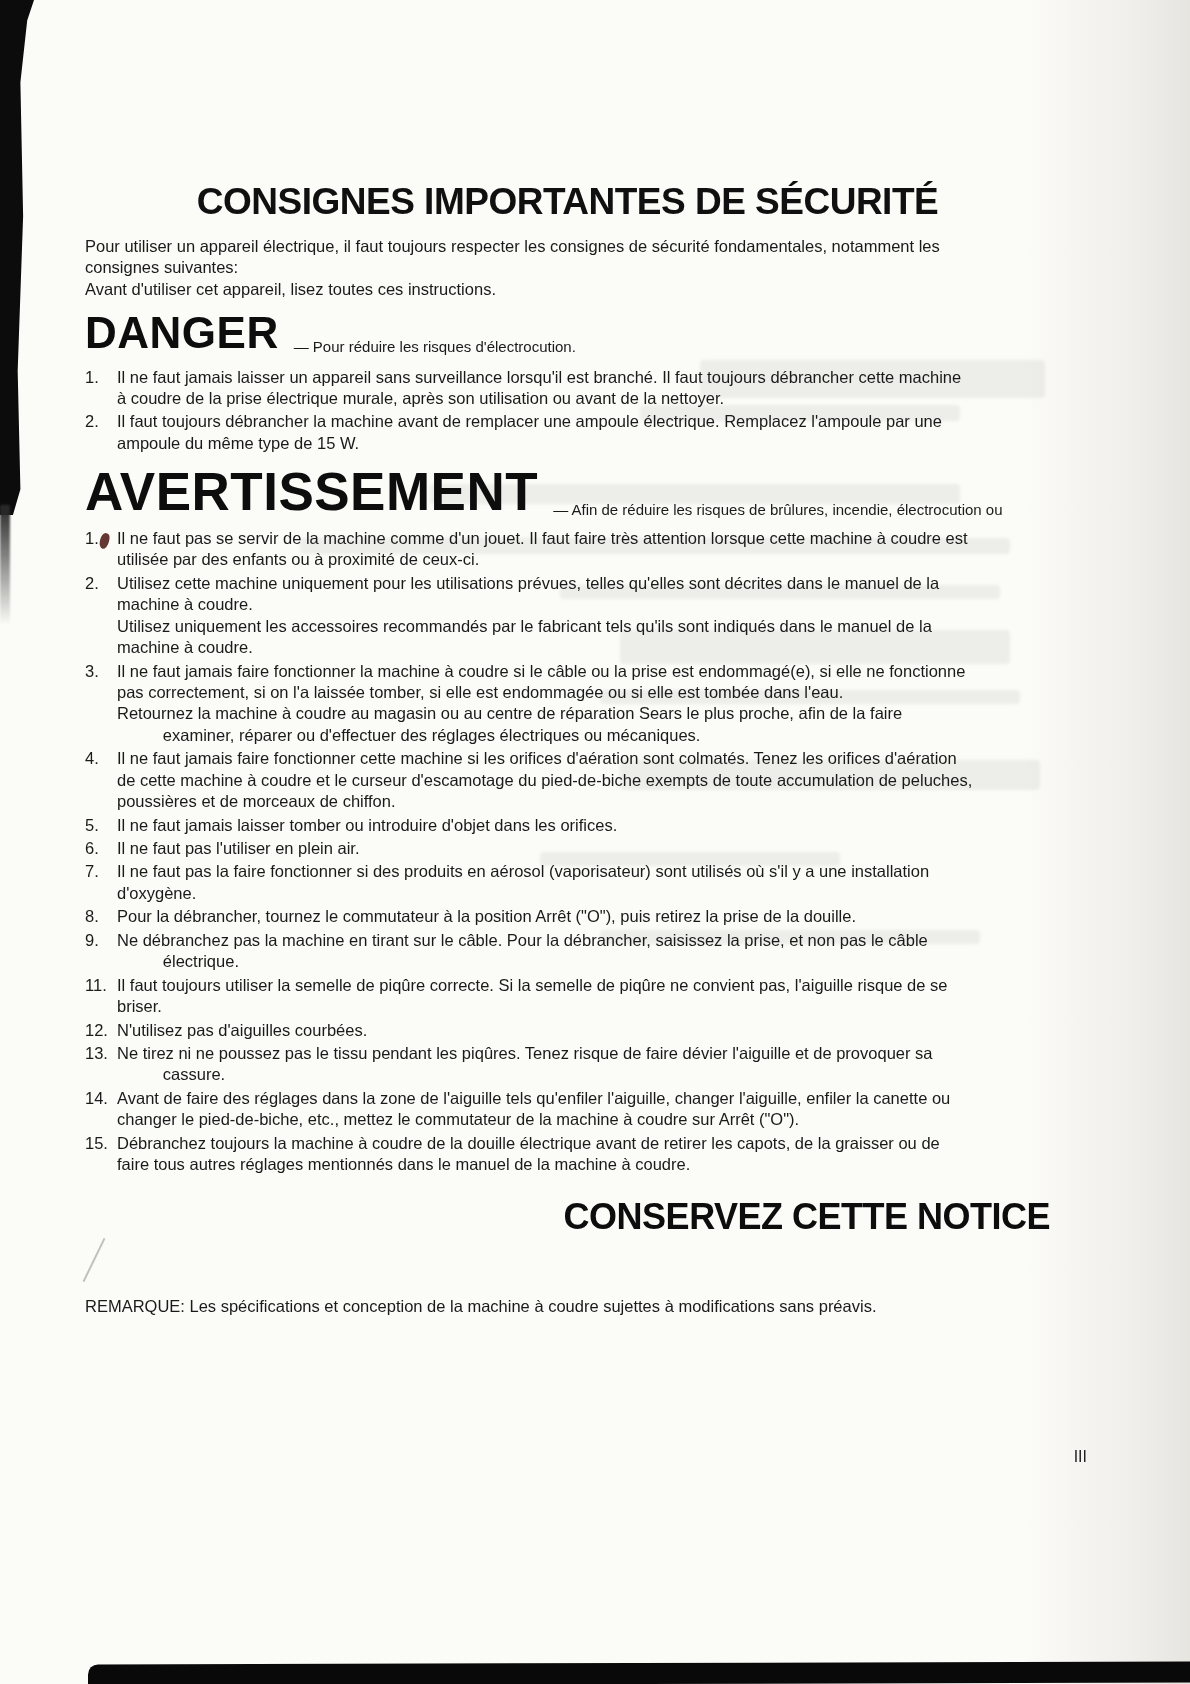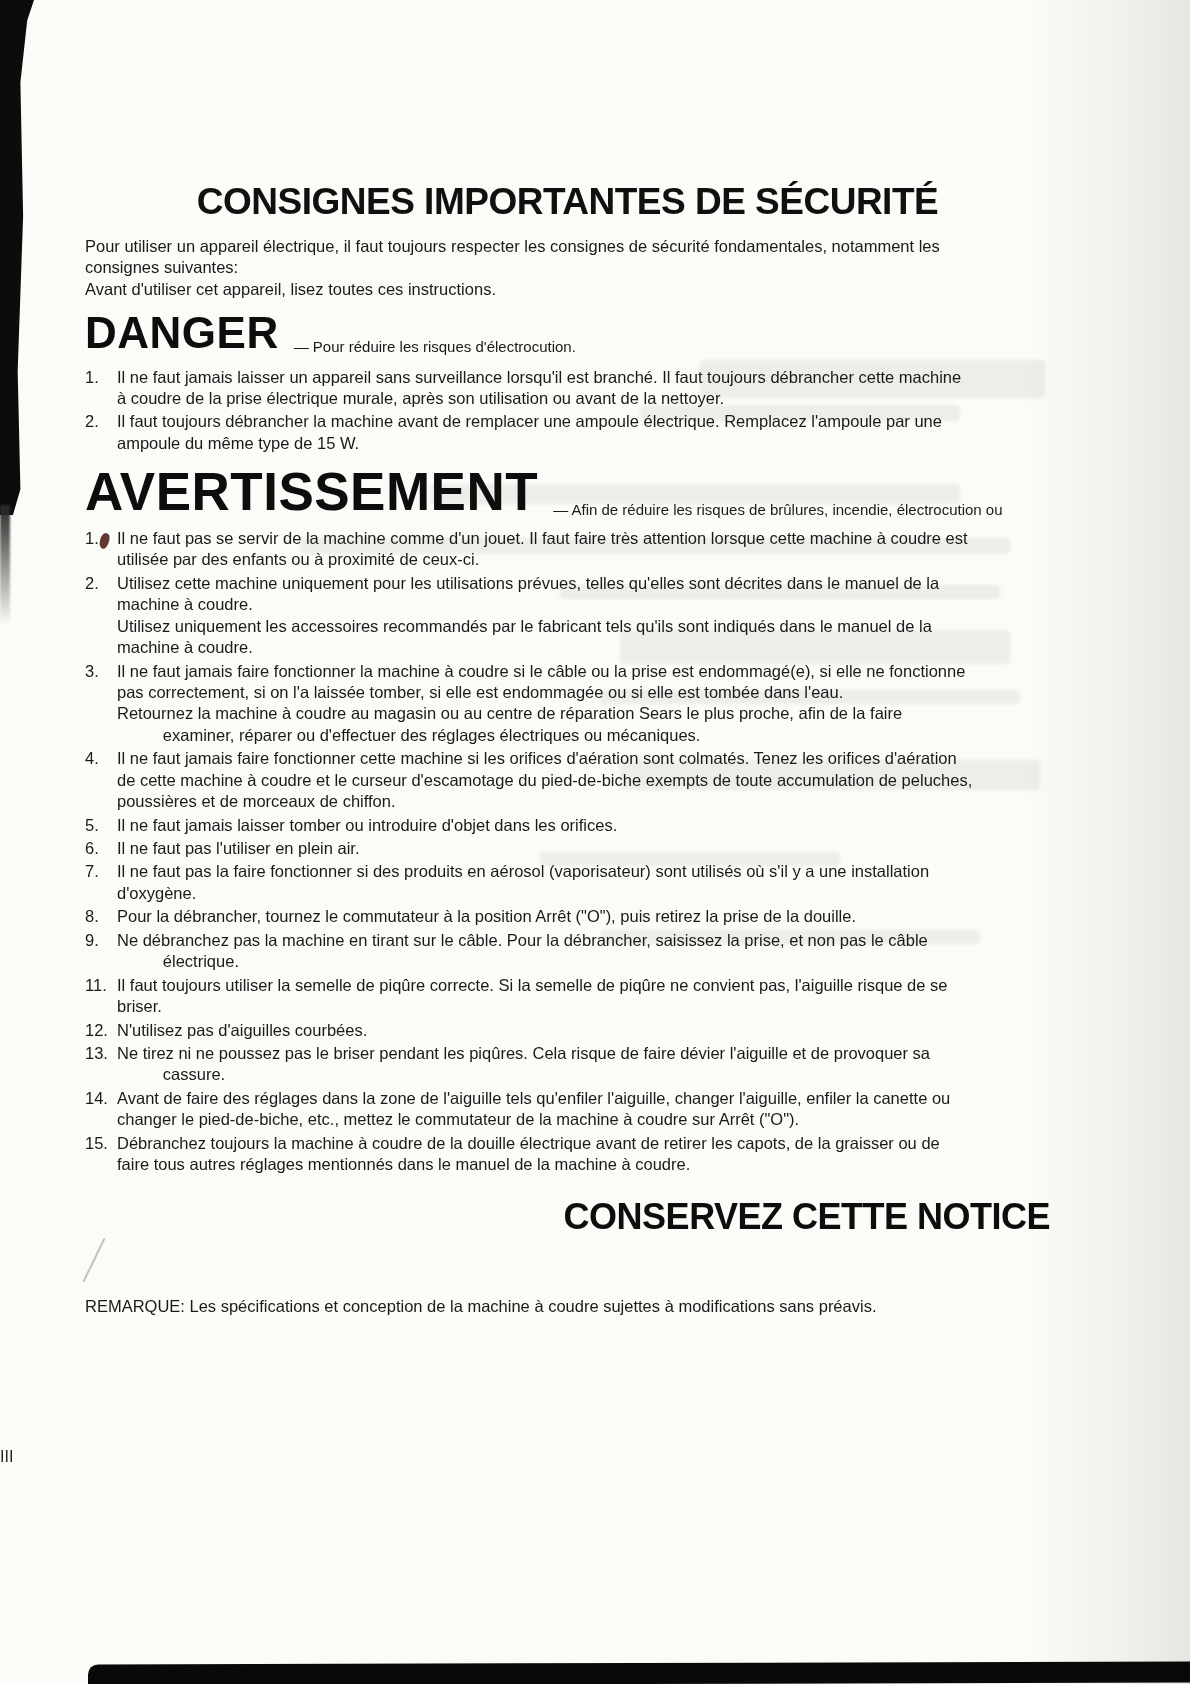--- a/index.html
+++ b/index.html
@@ -80,21 +80,21 @@
   .remark {
     margin-top: 58px;
     font-size: 16.5px;
     line-height: 1.3;
   }
   .page-number {
     position: absolute;
     top: 1448px;
     left: 0;
     width: 1087px;
-    text-align: left;
+    text-align: right;
     font-size: 16px;
     color: #222;
   }
   
   .artifact { position: absolute; pointer-events: none; }
   .edge-left {
     left: 0; top: 0; width: 34px; height: 515px;
     background: #0c0c0c;
     clip-path: polygon(0 0, 100% 0, 80% 4%, 60% 16%, 68% 42%, 52% 72%, 60% 95%, 38% 100%, 0 100%);
     filter: blur(0.4px);
@@ -245,21 +245,21 @@
 briser.</span>
         </div>
 
         <div class="item">
           <span class="num">12.</span>
           <span class="txt">N'utilisez pas d'aiguilles courbées.</span>
         </div>
 
         <div class="item">
           <span class="num">13.</span>
-          <span class="txt">Ne tirez ni ne poussez pas le briser pendant les piqûres. Cela risque de faire dévier l'aiguille et de provoquer sa
+          <span class="txt">Ne tirez ni ne poussez pas le tissu pendant les piqûres. Tenez risque de faire dévier l'aiguille et de provoquer sa
           cassure.</span>
         </div>
 
         <div class="item">
           <span class="num">14.</span>
           <span class="txt">Avant de faire des réglages dans la zone de l'aiguille tels qu'enfiler l'aiguille, changer l'aiguille, enfiler la canette ou
 changer le pied-de-biche, etc., mettez le commutateur de la machine à coudre sur Arrêt ("O").</span>
         </div>
 
         <div class="item">

